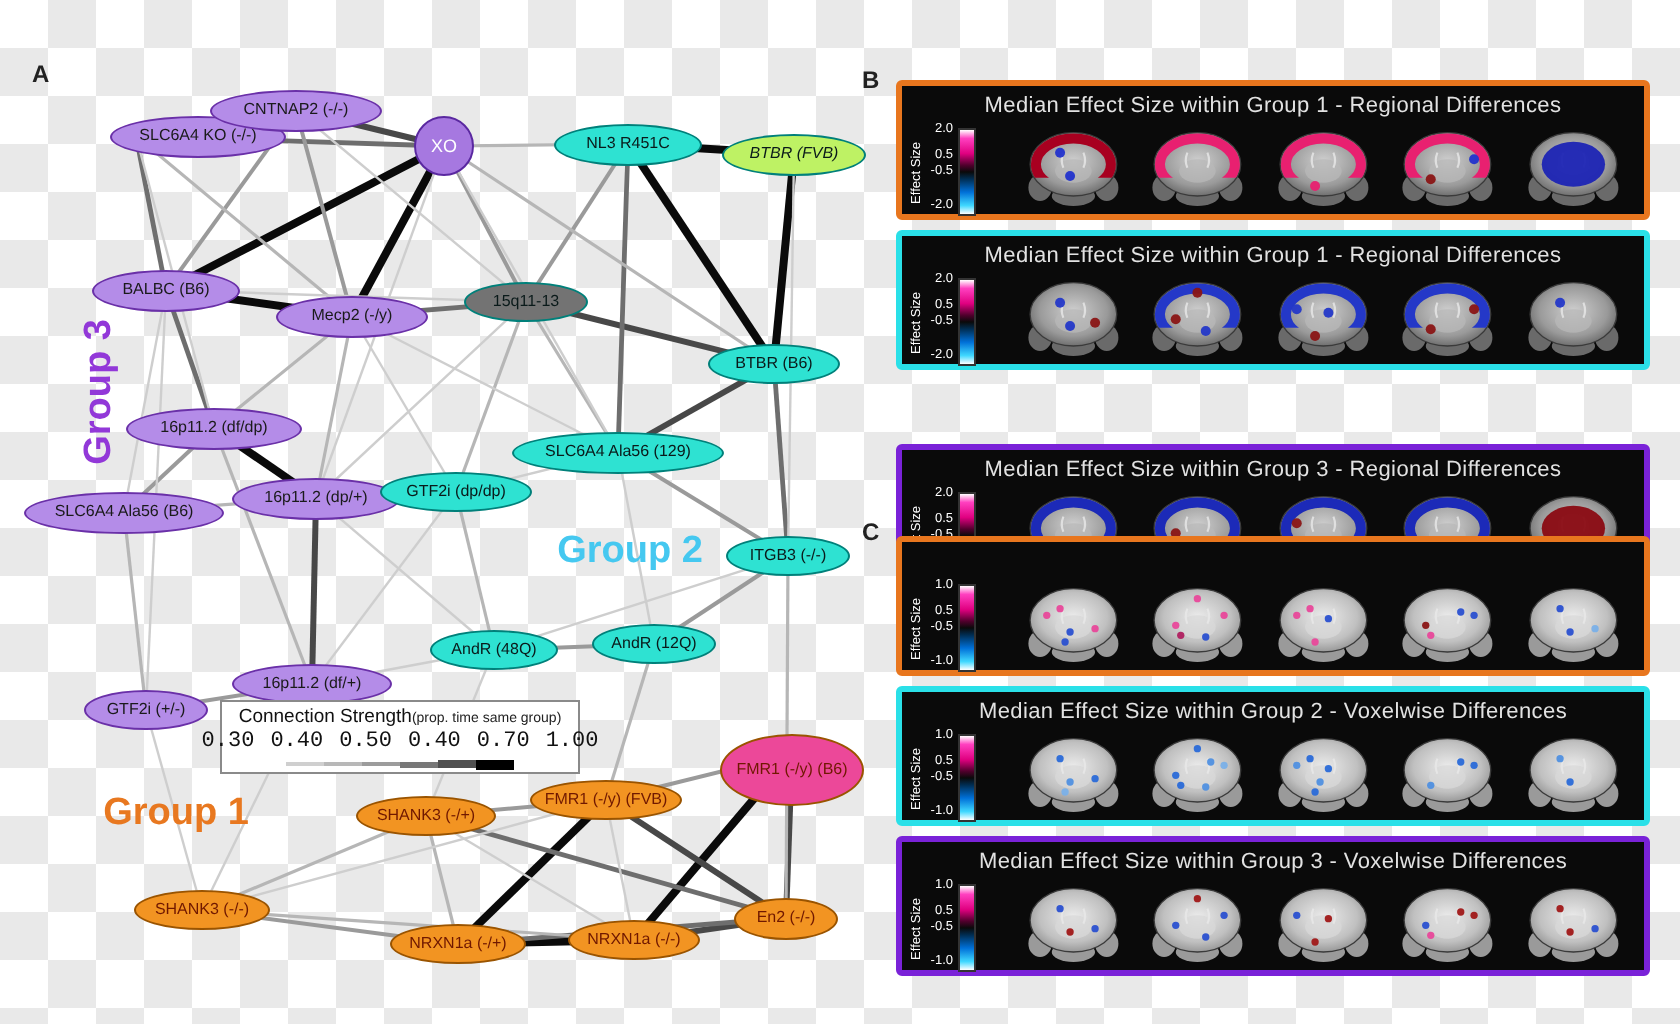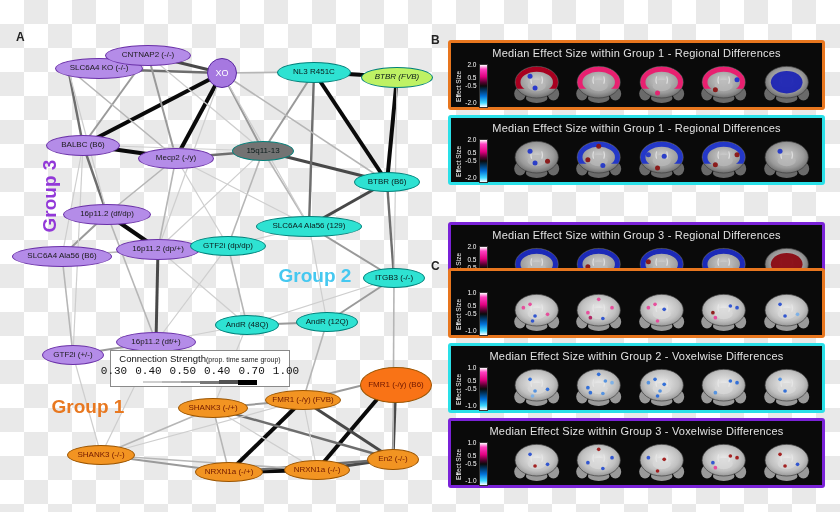--- a/index.html
+++ b/index.html
@@ -191,21 +191,21 @@
       <div class="node" style="left: 63px; top: 203.5px; width: 88px; height: 21px; background: rgb(180, 140, 232); border-color: rgb(106, 48, 168); color: rgb(26, 26, 26);">16p11.2 (df/dp)</div>
       <div class="node" style="left: 256px; top: 215.5px; width: 106px; height: 21px; background: rgb(46, 226, 210); border-color: rgb(0, 128, 122); color: rgb(10, 26, 26);">SLC6A4 Ala56 (129)</div>
       <div class="node" style="left: 12px; top: 245.5px; width: 100px; height: 21px; background: rgb(180, 140, 232); border-color: rgb(106, 48, 168); color: rgb(26, 26, 26);">SLC6A4 Ala56 (B6)</div>
       <div class="node" style="left: 116px; top: 238.5px; width: 84px; height: 21px; background: rgb(180, 140, 232); border-color: rgb(106, 48, 168); color: rgb(26, 26, 26);">16p11.2 (dp/+)</div>
       <div class="node" style="left: 190px; top: 236px; width: 76px; height: 20px; background: rgb(46, 226, 210); border-color: rgb(0, 128, 122); color: rgb(10, 26, 26);">GTF2i (dp/dp)</div>
       <div class="node" style="left: 363px; top: 268px; width: 62px; height: 20px; background: rgb(46, 226, 210); border-color: rgb(0, 128, 122); color: rgb(10, 26, 26);">ITGB3 (-/-)</div>
       <div class="node" style="left: 215px; top: 315px; width: 64px; height: 20px; background: rgb(46, 226, 210); border-color: rgb(0, 128, 122); color: rgb(10, 26, 26);">AndR (48Q)</div>
       <div class="node" style="left: 296px; top: 312px; width: 62px; height: 20px; background: rgb(46, 226, 210); border-color: rgb(0, 128, 122); color: rgb(10, 26, 26);">AndR (12Q)</div>
       <div class="node" style="left: 116px; top: 332px; width: 80px; height: 20px; background: rgb(180, 140, 232); border-color: rgb(106, 48, 168); color: rgb(26, 26, 26);">16p11.2 (df/+)</div>
       <div class="node" style="left: 42px; top: 345px; width: 62px; height: 20px; background: rgb(180, 140, 232); border-color: rgb(106, 48, 168); color: rgb(26, 26, 26);">GTF2i (+/-)</div>
-      <div class="node" style="left: 360px; top: 367px; width: 72px; height: 36px; background: #f97316; border-color: rgb(154, 84, 0); color: rgb(112, 24, 0);">FMR1 (-/y) (B6)</div>
+      <div class="node" style="left: 360px; top: 367px; width: 72px; height: 36px; background: #ec4899; border-color: rgb(154, 84, 0); color: rgb(112, 24, 0);">FMR1 (-/y) (B6)</div>
       <div class="node" style="left: 178px; top: 398px; width: 70px; height: 20px; background: rgb(242, 148, 34); border-color: rgb(154, 84, 0); color: rgb(112, 24, 0);">SHANK3 (-/+)</div>
       <div class="node" style="left: 265px; top: 390px; width: 76px; height: 20px; background: rgb(242, 148, 34); border-color: rgb(154, 84, 0); color: rgb(112, 24, 0);">FMR1 (-/y) (FVB)</div>
       <div class="node" style="left: 67px; top: 445px; width: 68px; height: 20px; background: rgb(242, 148, 34); border-color: rgb(154, 84, 0); color: rgb(112, 24, 0);">SHANK3 (-/-)</div>
       <div class="node" style="left: 195px; top: 462px; width: 68px; height: 20px; background: rgb(242, 148, 34); border-color: rgb(154, 84, 0); color: rgb(112, 24, 0);">NRXN1a (-/+)</div>
       <div class="node" style="left: 284px; top: 460px; width: 66px; height: 20px; background: rgb(242, 148, 34); border-color: rgb(154, 84, 0); color: rgb(112, 24, 0);">NRXN1a (-/-)</div>
       <div class="node" style="left: 367px; top: 448.5px; width: 52px; height: 21px; background: rgb(242, 148, 34); border-color: rgb(154, 84, 0); color: rgb(112, 24, 0);">En2 (-/-)</div>
     </div>
 
   <div id="group3-label" class="group-label" style="color: rgb(146, 56, 216);">Group 3</div>
   <div id="group2-label" class="group-label" style="color: rgb(69, 200, 240);">Group 2</div>

